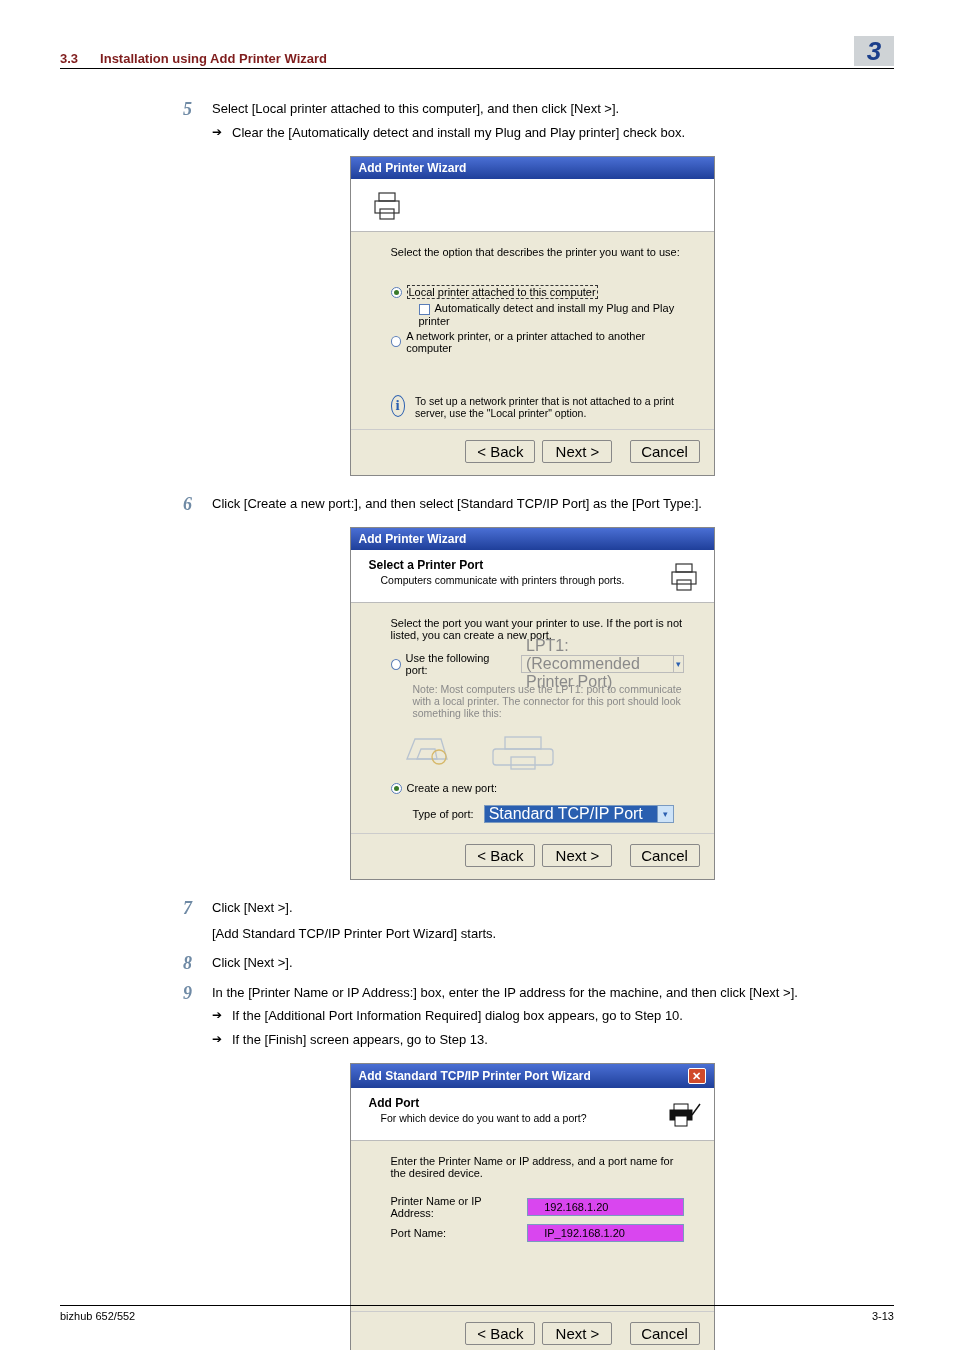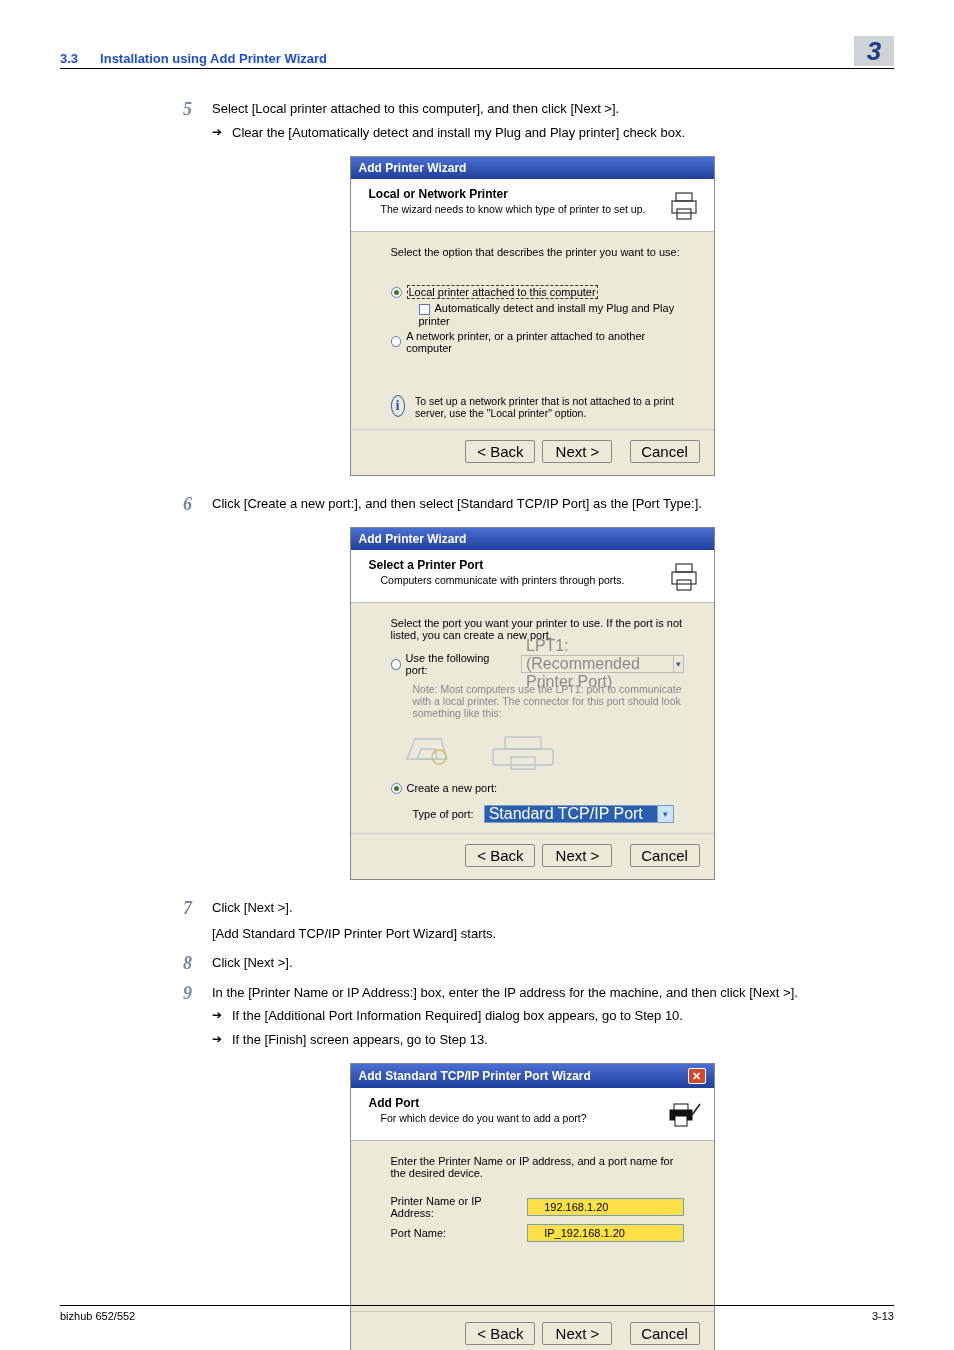--- a/index.html
+++ b/index.html
@@ -1,19 +1,19 @@
 <!DOCTYPE html>
 <html><head>
 <meta charset="utf-8">
 <style>
   * { box-sizing: border-box; margin: 0; padding: 0; }
   html, body { width: 954px; height: 1350px; font-family: Arial, Helvetica, sans-serif; background: #fff; color: #000; }
   .page { position: relative; width: 954px; height: 1350px; padding: 36px 60px 30px 60px; }
   .header-row { display: flex; align-items: flex-end; justify-content: space-between; border-bottom: 1px solid #000; padding-bottom: 2px; margin-bottom: 30px; }
-  .header-left { color: #1d4ed8; font-weight: bold; font-size: 13px; display: flex; gap: 22px; }
+  .header-left { color: #7f1d1d; font-weight: bold; font-size: 13px; display: flex; gap: 22px; }
   .chapter-badge { background: #cfd3d6; color: #1a3e8b; font-weight: bold; font-size: 26px; font-style: italic; width: 40px; height: 30px; display: flex; align-items: center; justify-content: center; }
   .content { padding-left: 110px; padding-right: 0; font-size: 13px; color: #000; }
   .step { display: flex; gap: 20px; margin-bottom: 10px; }
   .step-num { color: #6f8aa5; font-weight: bold; font-size: 18px; width: 22px; text-align: right; line-height: 1; padding-top: 1px; flex-shrink: 0; font-family: Georgia, serif; font-style: italic; }
   .step-body { flex: 1; font-size: 13px; line-height: 1.5; }
   .arrow-line { padding-left: 20px; position: relative; margin-top: 4px; }
   .arrow-line::before { content: "➔"; position: absolute; left: 0; top: 0; font-size: 12px; }
   .sshot-wrap { width: 100%; display: flex; justify-content: center; margin: 14px 0 18px 0; }
   .sshot { border: 1px solid #888; background: #ece9d8; font-size: 11px; color: #000; font-family: Tahoma, Arial, sans-serif; }
   .titlebar { background: linear-gradient(#4a6fd4, #1f3f9a); color: #fff; font-weight: bold; padding: 4px 8px; font-size: 12px; display: flex; justify-content: space-between; align-items: center; }
@@ -34,21 +34,21 @@
   .info-i { width: 22px; height: 22px; border: 1.5px solid #2a5fb0; border-radius: 50%; color: #2a5fb0; font-weight: bold; display: flex; align-items: center; justify-content: center; font-size: 15px; font-family: Georgia, serif; }
   .dropdown-shell { display: inline-flex; align-items: center; border: 1px solid #7a9ac0; background: #fff; height: 18px; }
   .dropdown-shell.sel { background: #2a5fb0; color: #fff; }
   .dropdown-shell .dd-btn { width: 16px; height: 16px; background: #cde3f8; border-left: 1px solid #7a9ac0; display: flex; align-items: center; justify-content: center; font-size: 9px; color: #2a5fb0; }
   .dropdown-shell .dd-text { padding: 0 4px; font-size: 16px; }
   .grey { color: #8a8a8a; }
   .port-imgs { display: flex; gap: 30px; margin: 8px 0 8px 10px; }
   .port-img { width: 52px; height: 44px; }
   .field-row { display: flex; align-items: center; gap: 19px; margin: 5px 0; }
   .field-label { width: 150px; font-size: 11px; }
-  .text-input { border: 1px solid #7a9ac0; background: #fde047; padding: 2px 16px; font-size: 11px; width: 190px; height: 18px; }
+  .text-input { border: 1px solid #7a9ac0; background: #d946ef; padding: 2px 16px; font-size: 11px; width: 190px; height: 18px; }
   .footer-line { position: absolute; bottom: 28px; left: 60px; right: 60px; border-top: 1px solid #000; padding-top: 4px; font-size: 11px; display: flex; justify-content: space-between; }
 </style>
 </head>
 <body>
 
 <div class="page">
 
   <div class="header-row">
     <div class="header-left">
       <span>3.3</span>
@@ -66,24 +66,20 @@
         <div class="arrow-line">Clear the [Automatically detect and install my Plug and Play printer] check box.</div>
       </div>
     </div>
 
     <div class="sshot-wrap">
       <div class="sshot" style="width:365px">
         <div class="titlebar">
           <span>Add Printer Wizard</span>
         </div>
         <div class="wiz-head">
-          <div class="wiz-head-text">
-            <div class="t1">Local or Network Printer</div>
-            <div class="t2">The wizard needs to know which type of printer to set up.</div>
-          </div>
           <svg class="wiz-icon" viewBox="0 0 36 36">
               <rect x="6" y="14" width="24" height="12" fill="none" stroke="#333" stroke-width="1.2"></rect>
               <rect x="10" y="6" width="16" height="8" fill="none" stroke="#333" stroke-width="1.2"></rect>
               <rect x="11" y="22" width="14" height="10" fill="none" stroke="#333" stroke-width="1.2"></rect>
             </svg>
         </div>
         <div class="wiz-body">
           <div style="margin-bottom:24px">Select the option that describes the printer you want to use:</div>
           <div class="radio">
             <span class="radio-circ sel"></span>

